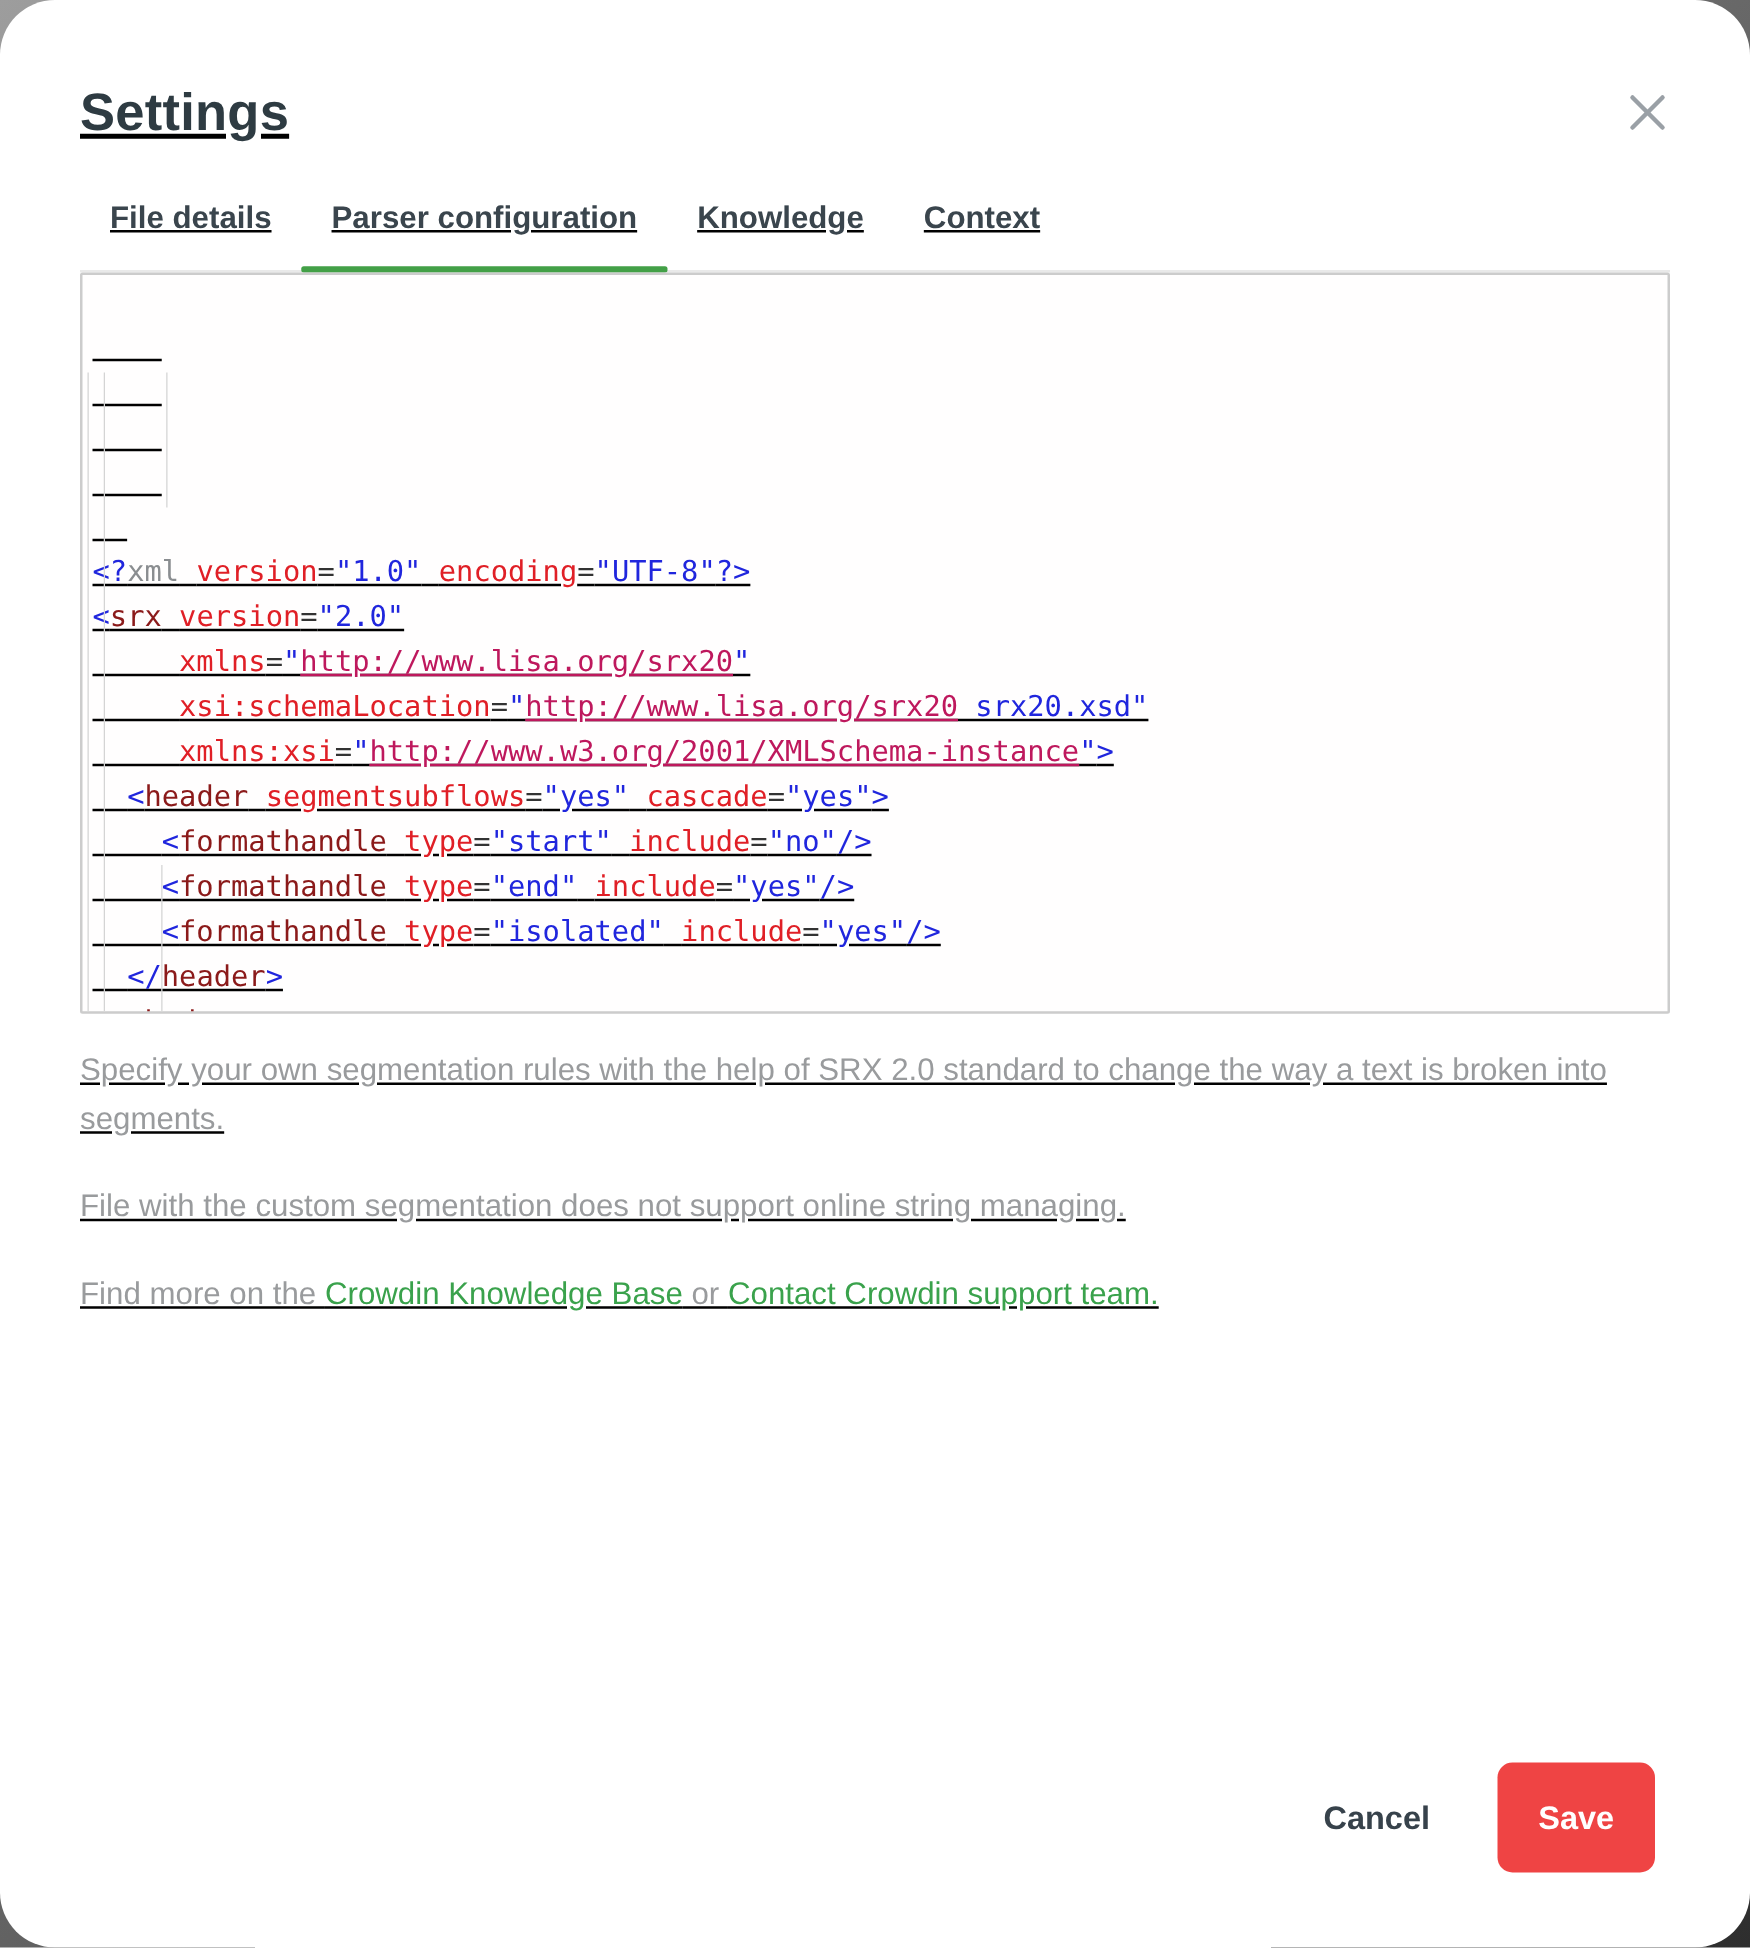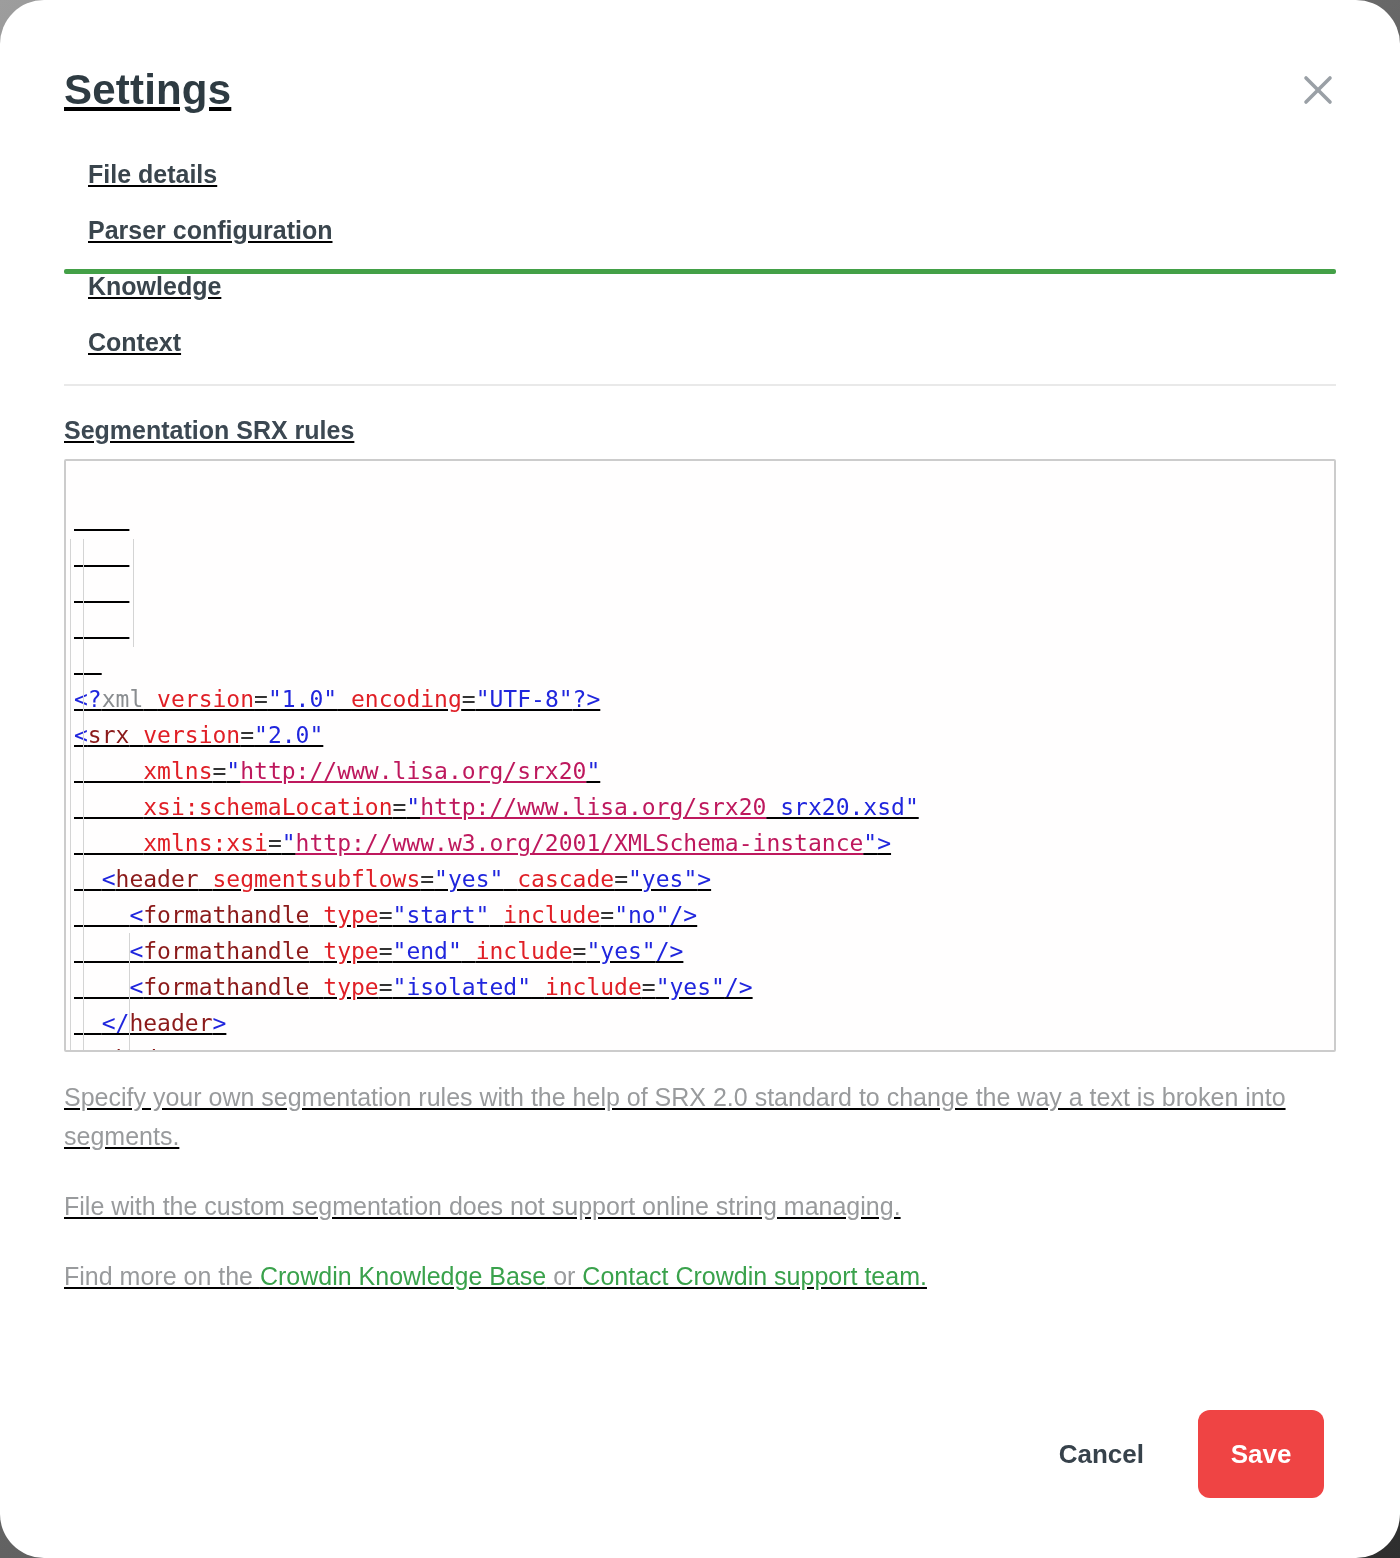--- a/index.html
+++ b/index.html
@@ -10,21 +10,21 @@
     overflow:hidden;
   }
   .modal {
     position:absolute; inset:0; background:#ffffff; border-radius:44px; overflow:hidden;text-decoration:underline;
   }
   .modal-header { padding:66px 64px 0 64px; display:flex; justify-content:space-between; align-items:flex-start; }
   .title { font-size:42px; font-weight:700; color:#2e3b42; letter-spacing:0.2px; }
   .close-btn { width:36px; height:36px; margin-top:6px; cursor:pointer; }
   .close-btn svg { display:block; }
 
-  .tabs { margin:46px 64px 0 64px; display:flex; border-bottom:2px solid #e9e9e9;flex-direction:column; }
+  .tabs { margin:46px 64px 0 64px; display:flex; border-bottom:2px solid #e9e9e9; }
   .tab { position:relative; padding:0 24px 27px 24px; font-size:25px; font-weight:600; color:#3a454d; cursor:pointer; white-space:nowrap; }
   .tab.active::after {
     content:""; position:absolute; left:0; right:0; bottom:-2px; height:5px;
     background:#43a047; border-radius:2px;
   }
 
   .checks { margin:32px 64px 0 64px; }
   .check-row { display:flex; align-items:center; margin-bottom:11px; height:37px; cursor:pointer; }
   .checkbox { width:37px; height:37px; border-radius:9px; background:#43a047; flex:0 0 auto;
               display:flex; align-items:center; justify-content:center; }
@@ -86,21 +86,20 @@
   </div>
 
   <div class="tabs" id="tabs">
       <div class="tab">File details</div>
       <div class="tab active">Parser configuration</div>
       <div class="tab">Knowledge</div>
       <div class="tab">Context</div>
     </div>
 
 
-  <div class="editor-label">Segmentation SRX rules</div>
 
   <div class="code-box" id="codebox">
     <div class="indent-guide ig-1"></div>
     <div class="indent-guide ig-2"></div>
     <div class="indent-guide ig-3"></div>
     <div class="indent-guide ig-4"></div>
   <div class="code-line"><span class="c-pu">&lt;?</span><span class="c-gr">xml</span><span class="c-tx"> </span><span class="c-at">version</span><span class="c-eq">=</span><span class="c-vl">"1.0"</span><span class="c-tx"> </span><span class="c-at">encoding</span><span class="c-eq">=</span><span class="c-vl">"UTF-8"</span><span class="c-pu">?&gt;</span></div><div class="code-line"><span class="c-pu">&lt;</span><span class="c-tg">srx</span><span class="c-tx"> </span><span class="c-at">version</span><span class="c-eq">=</span><span class="c-vl">"2.0"</span></div><div class="code-line"><span class="c-tx">     </span><span class="c-at">xmlns</span><span class="c-eq">=</span><span class="c-vl">"</span><span class="c-lk">http://www.lisa.org/srx20</span><span class="c-vl">"</span></div><div class="code-line"><span class="c-tx">     </span><span class="c-at">xsi:schemaLocation</span><span class="c-eq">=</span><span class="c-vl">"</span><span class="c-lk">http://www.lisa.org/srx20</span><span class="c-vl"> srx20.xsd"</span></div><div class="code-line"><span class="c-tx">     </span><span class="c-at">xmlns:xsi</span><span class="c-eq">=</span><span class="c-vl">"</span><span class="c-lk">http://www.w3.org/2001/XMLSchema-instance</span><span class="c-vl">"</span><span class="c-pu">&gt;</span></div><div class="code-line"><span class="c-tx">  </span><span class="c-pu">&lt;</span><span class="c-tg">header</span><span class="c-tx"> </span><span class="c-at">segmentsubflows</span><span class="c-eq">=</span><span class="c-vl">"yes"</span><span class="c-tx"> </span><span class="c-at">cascade</span><span class="c-eq">=</span><span class="c-vl">"yes"</span><span class="c-pu">&gt;</span></div><div class="code-line"><span class="c-tx">    </span><span class="c-pu">&lt;</span><span class="c-tg">formathandle</span><span class="c-tx"> </span><span class="c-at">type</span><span class="c-eq">=</span><span class="c-vl">"start"</span><span class="c-tx"> </span><span class="c-at">include</span><span class="c-eq">=</span><span class="c-vl">"no"</span><span class="c-pu">/&gt;</span></div><div class="code-line"><span class="c-tx">    </span><span class="c-pu">&lt;</span><span class="c-tg">formathandle</span><span class="c-tx"> </span><span class="c-at">type</span><span class="c-eq">=</span><span class="c-vl">"end"</span><span class="c-tx"> </span><span class="c-at">include</span><span class="c-eq">=</span><span class="c-vl">"yes"</span><span class="c-pu">/&gt;</span></div><div class="code-line"><span class="c-tx">    </span><span class="c-pu">&lt;</span><span class="c-tg">formathandle</span><span class="c-tx"> </span><span class="c-at">type</span><span class="c-eq">=</span><span class="c-vl">"isolated"</span><span class="c-tx"> </span><span class="c-at">include</span><span class="c-eq">=</span><span class="c-vl">"yes"</span><span class="c-pu">/&gt;</span></div><div class="code-line"><span class="c-tx">  </span><span class="c-pu">&lt;/</span><span class="c-tg">header</span><span class="c-pu">&gt;</span></div><div class="code-line"><span class="c-tx">  </span><span class="c-pu">&lt;</span><span class="c-tg">body</span><span class="c-pu">&gt;</span></div></div>
 
   <div class="help">
     <p>Specify your own segmentation rules with the help of SRX 2.0 standard to change the way a text is broken into segments.</p>

